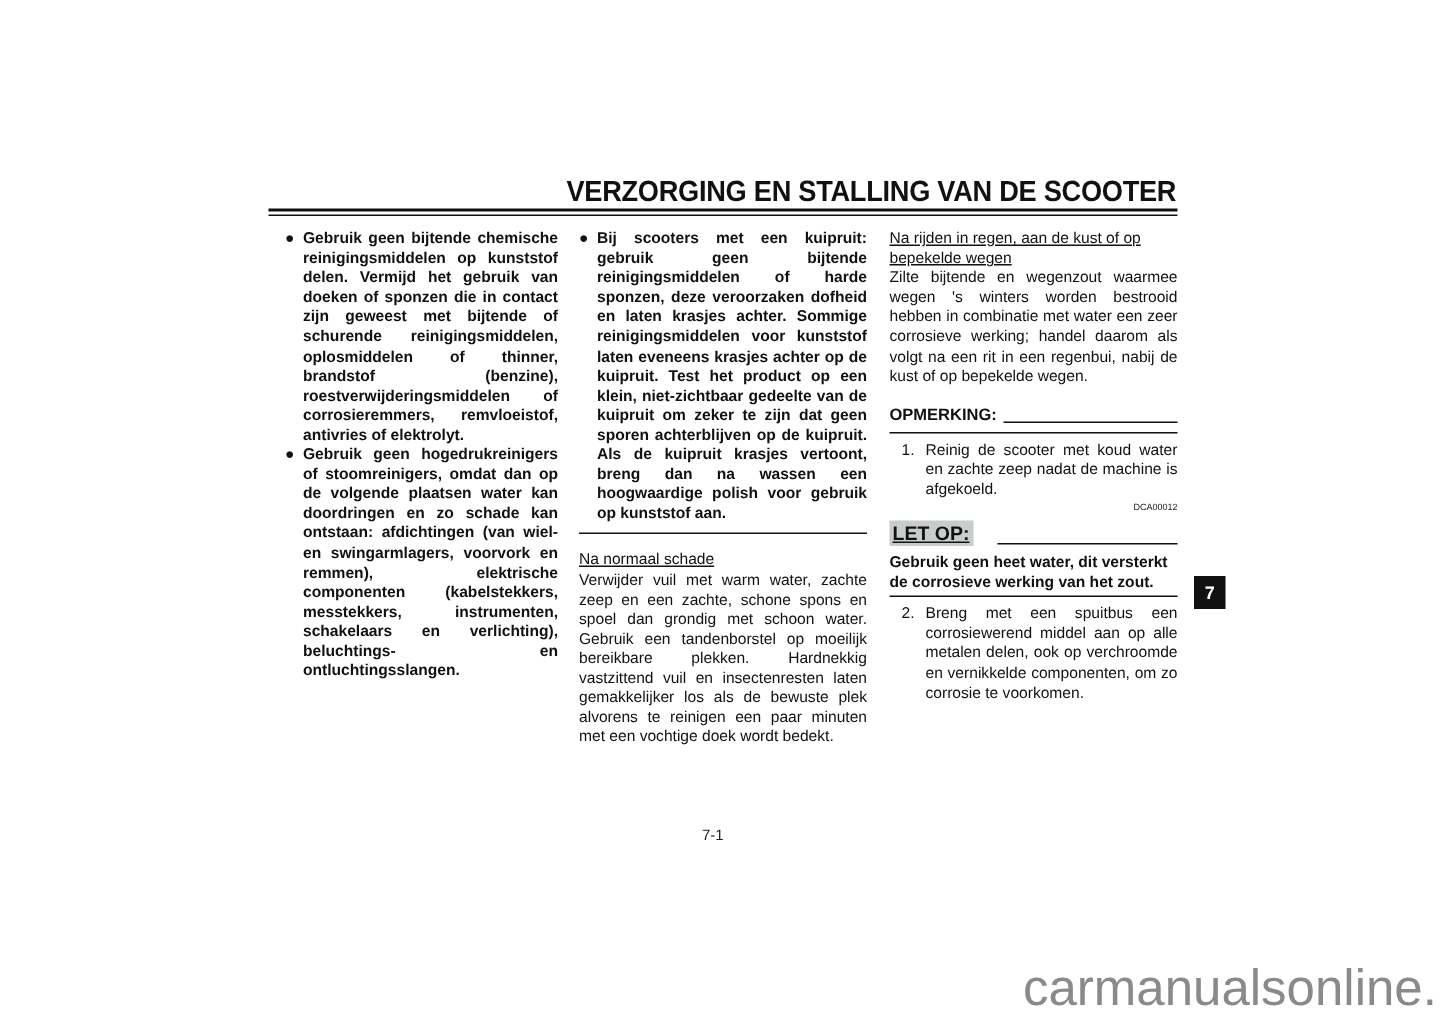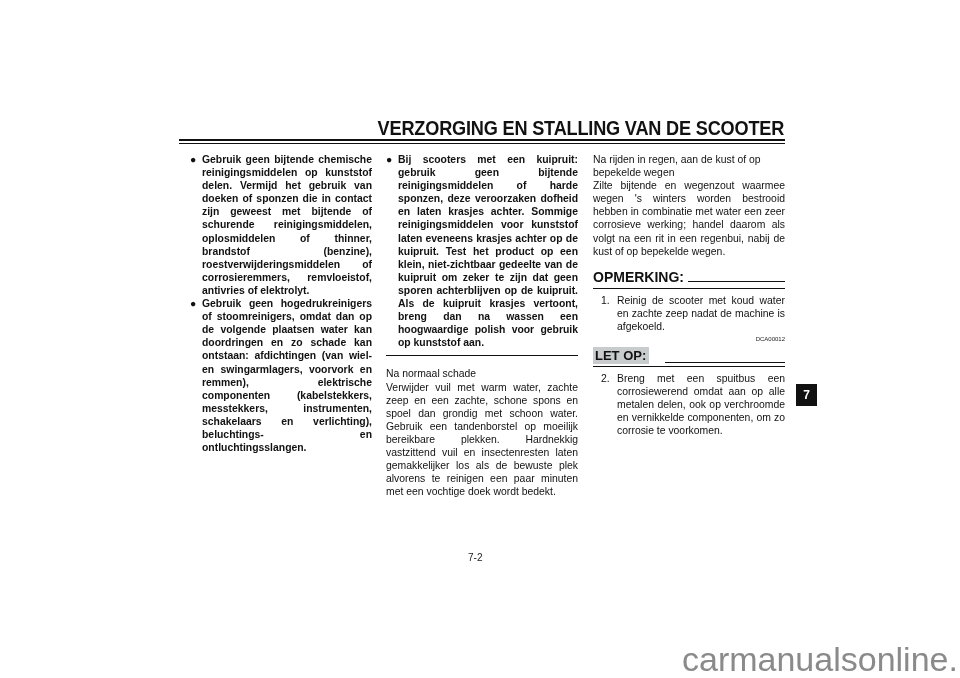--- a/index.html
+++ b/index.html
@@ -11,31 +11,31 @@
                  border-top:2.5px solid #111; }
   .header-rule2 { position:absolute; left:179px; width:606px; top:143px; height:0;
                  border-top:1px solid #111; }
   .col { position:absolute; font-size:10.4px; line-height:13.1px; }
   .col1 { left:190px; top:153px; width:182px; }
   .col2 { left:386px; top:153px; width:192px; }
   .col3 { left:593px; top:153px; width:192px; }
   .bullet-item { position:relative; padding-left:12px; text-align:justify; font-weight:bold; }
   .bullet { position:absolute; left:0; top:0; }
   .just { text-align:justify; }
-  .ul { }
+  .ul { text-decoration:underline; }
   .rule { border-top:1.5px solid #111; margin:6px 0 11px 0; }
   .note-head { display:flex; align-items:flex-end; margin-top:12px; }
-  .note-title { font-weight:bold; font-size:14px; line-height:14px; }
+  .note-title { font-weight:bold; font-size:11px; line-height:14px; }
   .note-line { flex:1; border-bottom:1px solid #111; margin-left:4px; margin-bottom:2px; }
   .thin-rule { border-top:1px solid #111; margin:4px 0 5px 0; }
   .num-item { position:relative; padding-left:24px; text-align:justify; margin-left:0; }
   .num { position:absolute; left:8px; top:0; }
   .code { text-align:right; font-size:6px; line-height:8px; margin-top:2px; color:#222; }
   .caution-head { display:flex; align-items:flex-end; margin-top:4px; }
-  .caution-title { background:#c8cccc; font-weight:bold; font-size:13px; padding:1px 3px 0 2px; line-height:16px; }
+  .caution-title { background:#c8cccc; font-weight:bold; font-size:13px; padding:1px 3px 0 2px; line-height:16px;text-decoration:underline; }
   .caution-line { flex:1; border-bottom:1.5px solid #111; margin-left:16px; margin-bottom:1px; }
   .caution-text { font-weight:bold; margin-top:5px; }
   .caution-rule { border-top:1.5px solid #111; margin:2px 0 5px 0; }
   .chapter-tab { position:absolute; left:796px; top:384px; width:21px; height:22px; background:#111;
                  color:#fff; font-weight:bold; font-size:12px; display:flex; align-items:center; justify-content:center; }
   .page-num { position:absolute; left:468px; top:552px; font-size:10px; color:#222; }
   .watermark { position:absolute; left:682px; top:640px; font-size:34px; color:#8a8a8a; letter-spacing:0px; }
 </style>
 </head>
 <body>
@@ -78,23 +78,24 @@
   <div class="num-item">
     <span class="num">1.</span>
     <span>Reinig de scooter met koud water en zachte zeep nadat de machine is afgekoeld.</span>
   </div>
 
   <div class="code">DCA00012</div>
   <div class="caution-head">
     <span class="caution-title">LET OP:</span>
     <span class="caution-line"></span>
   </div>
+  <div class="caution-text">Gebruik geen heet water, dit versterkt de corrosieve werking van het zout.</div>
   <div class="caution-rule"></div>
 
   <div class="num-item">
     <span class="num">2.</span>
-    <span>Breng met een spuitbus een corrosiewerend omdat aan op alle metalen delen, ook op verchroomde en vernikkelde componenten, om zo corrosie te voorkomen.</span>
+    <span>Breng met een spuitbus een corrosiewerend middel aan op alle metalen delen, ook op verchroomde en vernikkelde componenten, om zo corrosie te voorkomen.</span>
   </div>
 </div>
 
 <div class="chapter-tab">7</div>
-<div class="page-num">7-2</div>
+<div class="page-num">7-1</div>
 <div class="watermark">carmanualsonline.info</div>
 
 </body></html>

